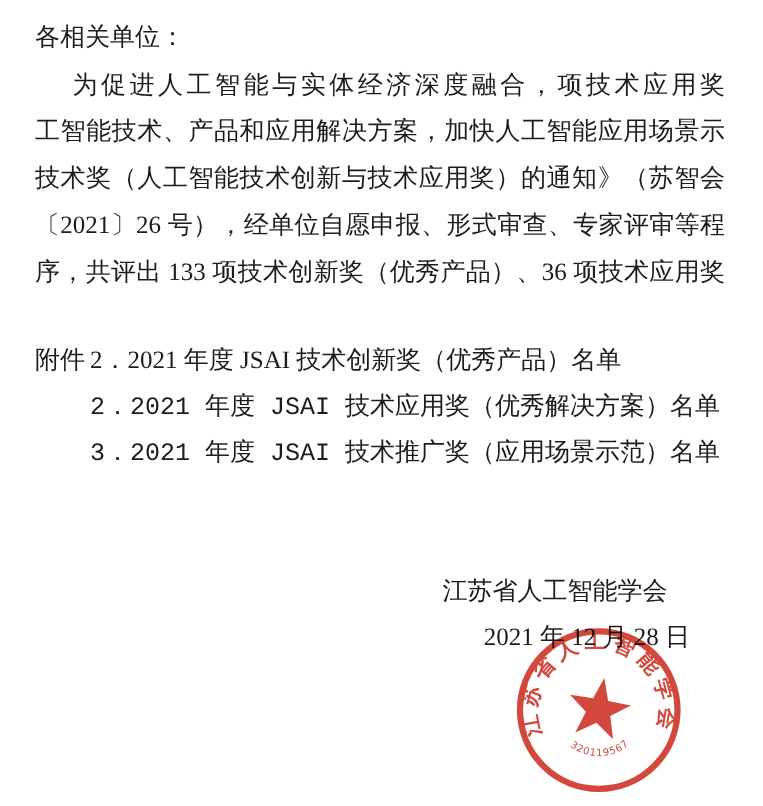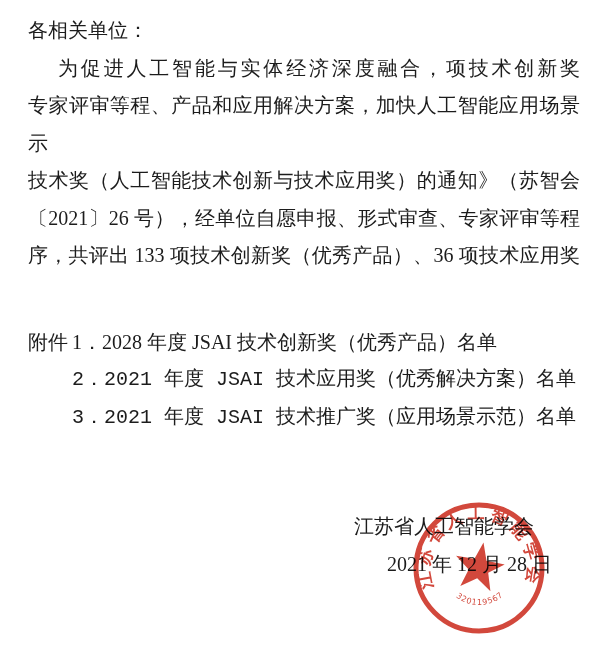--- a/index.html
+++ b/index.html
@@ -19,21 +19,21 @@
     font-size: 20px;
     line-height: 37.5px;
   }
   .salutation { text-align: left; }
   .jline {
     text-align: justify;
     text-align-last: justify;
   }
   .jline.indent { text-indent: 30px; }
   .lastline { text-align: left; }
-  .attachments { margin-top: 49px; }
+  .attachments { margin-top: 33px; }
   .attach-row { display: flex; }
   .attach-label { flex: 0 0 44px; }
   .attach-item { flex: 1; }
   .attach-row.cont { padding-left: 44px; font-family: Liberation Mono, monospace; }
   .signoff { margin-top: 72px; }
   .signature { text-align: right; padding-right: 46px; }
   .docdate { text-align: right; padding-right: 28px; }
   .seal {
     position: absolute;
     left: 406px;
@@ -58,31 +58,31 @@
   }
 </style>
 </head>
 <body>
 
 <div class="page">
 
   <div class="salutation">各相关单位：</div>
 
   <div>
-    <div class="jline indent">为促进人工智能与实体经济深度融合，项技术创新奖</div>
-    <div class="jline">专家评审等程、产品和应用解决方案，加快人工智能应用场景示</div>
+    <div class="jline indent">为促进人工智能与实体经济深度融合，项技术应用奖</div>
+    <div class="jline">工智能技术、产品和应用解决方案，加快人工智能应用场景示</div>
     <div class="jline">技术奖（人工智能技术创新与技术应用奖）的通知》（苏智会</div>
     <div class="jline">〔2021〕26 号），经单位自愿申报、形式审查、专家评审等程</div>
     <div class="jline">序，共评出 133 项技术创新奖（优秀产品）、36 项技术应用奖</div>
   </div>
 
   <div class="attachments">
     <div class="attach-row">
       <span class="attach-label">附件</span>
-      <span class="attach-item">1．2028 年度 JSAI 技术创新奖（优秀产品）名单</span>
+      <span class="attach-item">2．2021 年度 JSAI 技术创新奖（优秀产品）名单</span>
     </div>
     <div class="attach-row cont">
       <span class="attach-item">2．2021 年度 JSAI 技术应用奖（优秀解决方案）名单</span>
     </div>
     <div class="attach-row cont">
       <span class="attach-item">3．2021 年度 JSAI 技术推广奖（应用场景示范）名单</span>
     </div>
   </div>
 
   <div class="signoff">

